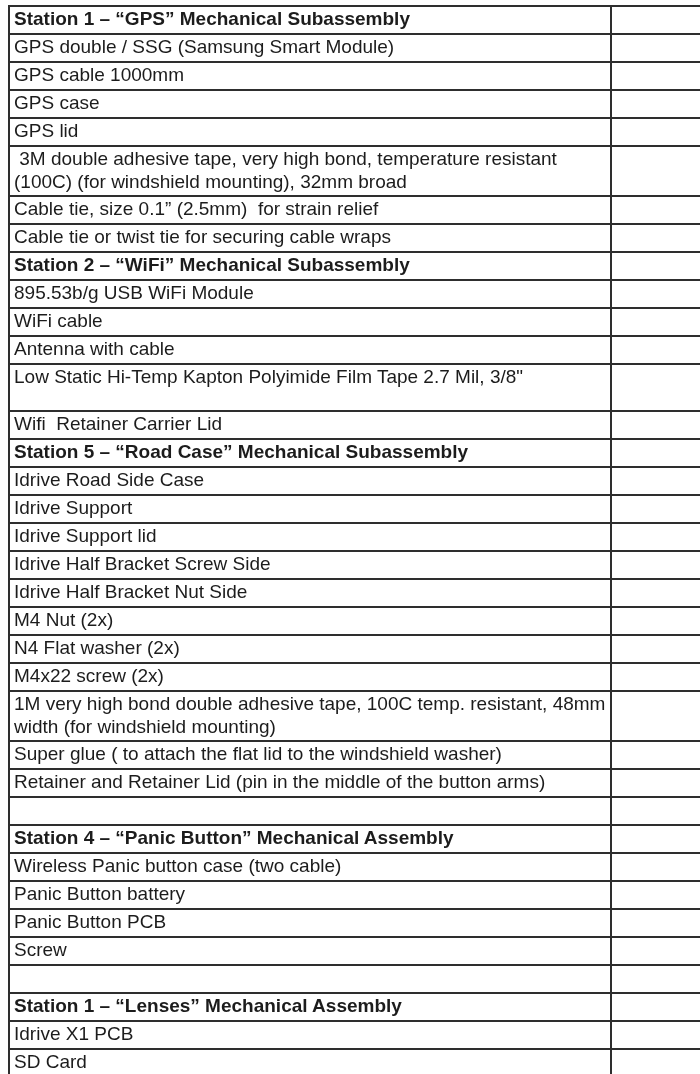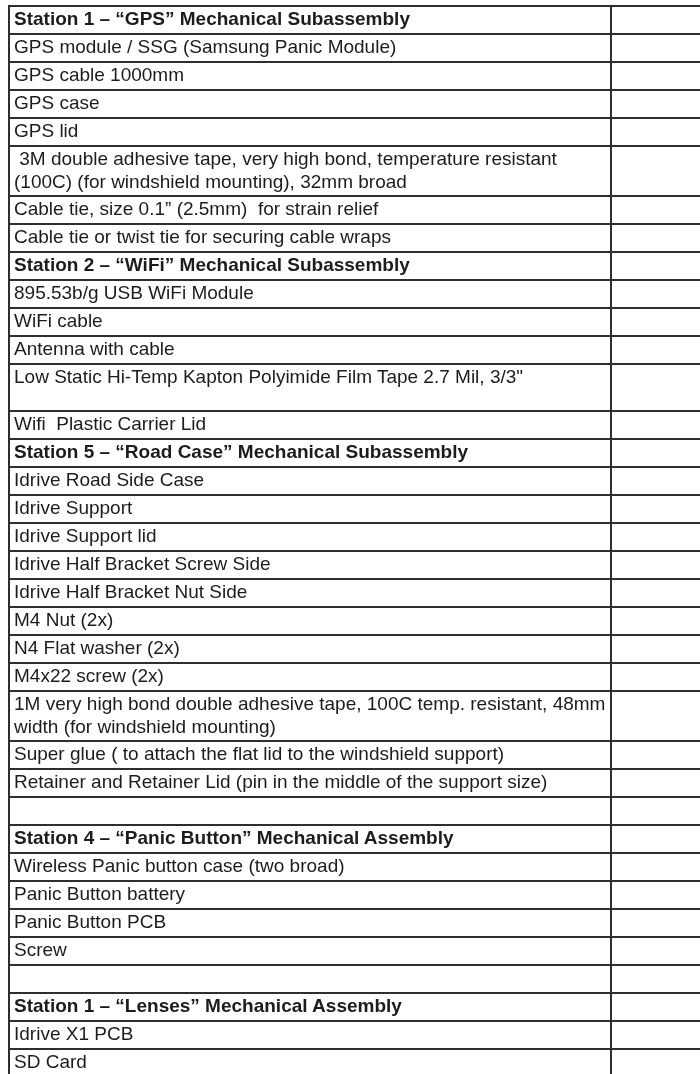--- a/index.html
+++ b/index.html
@@ -56,21 +56,21 @@
   <colgroup>
     <col class="c-desc">
     <col class="c-check">
   </colgroup>
   <tbody>
       <tr class="header">
     <td class="desc-cell"><span>Station 1 – “GPS” Mechanical Subassembly</span></td>
     <td class="check-cell"></td>
   </tr>
       <tr class="item">
-    <td class="desc-cell"><span>GPS module / SSG (Samsung Panic Module)</span></td>
+    <td class="desc-cell"><span>GPS double / SSG (Samsung Smart Module)</span></td>
     <td class="check-cell"></td>
   </tr>
       <tr class="item">
     <td class="desc-cell"><span>GPS cable 1000mm</span></td>
     <td class="check-cell"></td>
   </tr>
       <tr class="item">
     <td class="desc-cell"><span>GPS case</span></td>
     <td class="check-cell"></td>
   </tr>
@@ -100,25 +100,25 @@
   </tr>
       <tr class="item">
     <td class="desc-cell"><span>WiFi cable</span></td>
     <td class="check-cell"></td>
   </tr>
       <tr class="item">
     <td class="desc-cell"><span>Antenna with cable</span></td>
     <td class="check-cell"></td>
   </tr>
       <tr class="item tall">
-    <td class="desc-cell"><span>Low Static Hi-Temp Kapton Polyimide Film Tape 2.7 Mil, 3/3"</span></td>
-    <td class="check-cell"></td>
-  </tr>
-      <tr class="item">
-    <td class="desc-cell"><span>Wifi  Plastic Carrier Lid</span></td>
+    <td class="desc-cell"><span>Low Static Hi-Temp Kapton Polyimide Film Tape 2.7 Mil, 3/8"</span></td>
+    <td class="check-cell"></td>
+  </tr>
+      <tr class="item">
+    <td class="desc-cell"><span>Wifi  Retainer Carrier Lid</span></td>
     <td class="check-cell"></td>
   </tr>
       <tr class="header">
     <td class="desc-cell"><span>Station 5 – “Road Case” Mechanical Subassembly</span></td>
     <td class="check-cell"></td>
   </tr>
       <tr class="item">
     <td class="desc-cell"><span>Idrive Road Side Case</span></td>
     <td class="check-cell"></td>
   </tr>
@@ -148,37 +148,37 @@
   </tr>
       <tr class="item">
     <td class="desc-cell"><span>M4x22 screw (2x)</span></td>
     <td class="check-cell"></td>
   </tr>
       <tr class="item">
     <td class="desc-cell"><span>1M very high bond double adhesive tape, 100C temp. resistant, 48mm width (for windshield mounting)</span></td>
     <td class="check-cell"></td>
   </tr>
       <tr class="item">
-    <td class="desc-cell"><span>Super glue ( to attach the flat lid to the windshield support)</span></td>
-    <td class="check-cell"></td>
-  </tr>
-      <tr class="item">
-    <td class="desc-cell"><span>Retainer and Retainer Lid (pin in the middle of the support size)</span></td>
+    <td class="desc-cell"><span>Super glue ( to attach the flat lid to the windshield washer)</span></td>
+    <td class="check-cell"></td>
+  </tr>
+      <tr class="item">
+    <td class="desc-cell"><span>Retainer and Retainer Lid (pin in the middle of the button arms)</span></td>
     <td class="check-cell"></td>
   </tr>
       <tr class="spacer">
     <td class="desc-cell"><span></span></td>
     <td class="check-cell"></td>
   </tr>
       <tr class="header">
     <td class="desc-cell"><span>Station 4 – “Panic Button” Mechanical Assembly</span></td>
     <td class="check-cell"></td>
   </tr>
       <tr class="item">
-    <td class="desc-cell"><span>Wireless Panic button case (two broad)</span></td>
+    <td class="desc-cell"><span>Wireless Panic button case (two cable)</span></td>
     <td class="check-cell"></td>
   </tr>
       <tr class="item">
     <td class="desc-cell"><span>Panic Button battery</span></td>
     <td class="check-cell"></td>
   </tr>
       <tr class="item">
     <td class="desc-cell"><span>Panic Button PCB</span></td>
     <td class="check-cell"></td>
   </tr>

